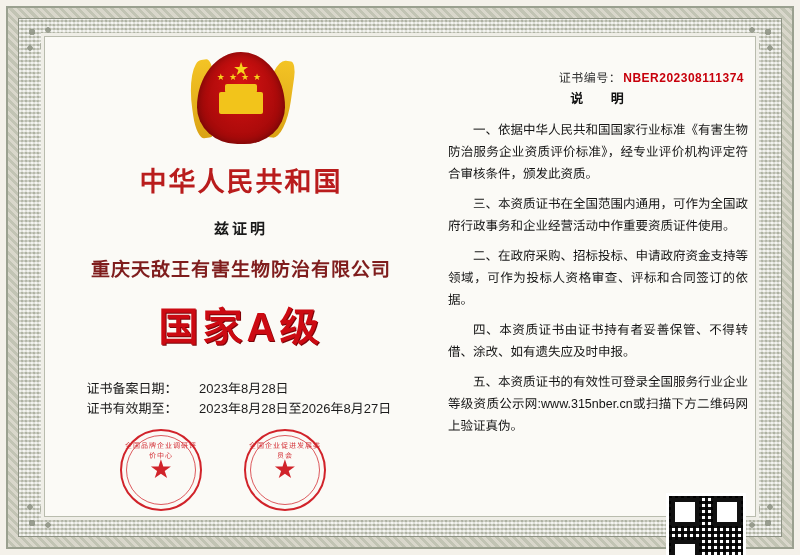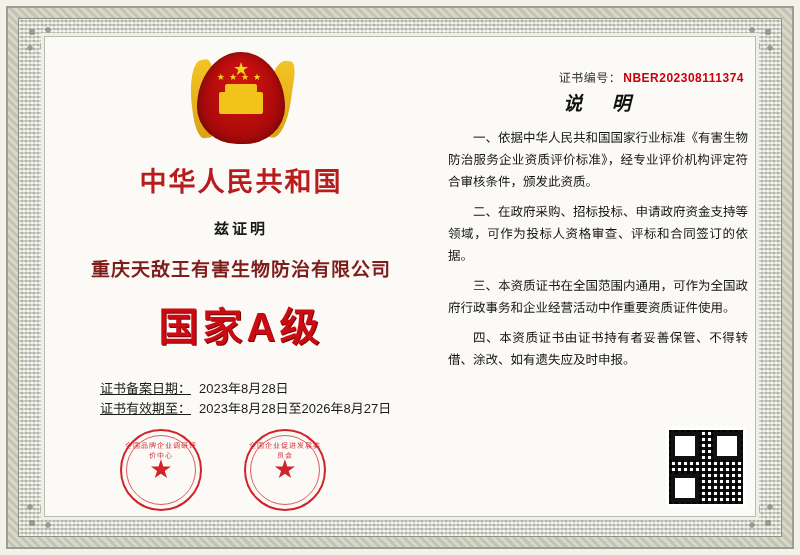--- a/index.html
+++ b/index.html
@@ -98,21 +98,21 @@
   .title1{font-size:27px;margin-top:10px;}
   .title2{font-size:27px;margin-top:6px;}
   .hereby{font-size:15px;color:#1a1a1a;margin-top:18px;letter-spacing:3px;font-weight:bold;}
   .company{font-size:19px;color:#7f1d1d;margin-top:16px;font-weight:bold;letter-spacing:1px;}
   .grade{
     margin-top:14px;font-size:40px;font-weight:bold;color:#cc0a12;letter-spacing:4px;
     text-shadow:1px 1px 0 #7d0308;
   }
   .dates{margin-top:26px;font-size:13px;color:#1c1c1c;line-height:20px;}
   .dates .row{display:flex;justify-content:center;}
-  .dates .lbl{width:118px;text-align:right;text-decoration:underline;}
+  .dates .lbl{width:118px;}
   .dates .val{width:210px;text-align:left;padding-left:8px;}
 
   .seals{position:relative;margin-top:10px;height:86px;}
   .seal{
     position:absolute;width:78px;height:78px;border-radius:50%;
     border:2px solid #d1232a;color:#d1232a;
   }
   .seal .ring{
     position:absolute;left:4px;top:4px;right:4px;bottom:4px;border:1px solid #d1232a;border-radius:50%;
     opacity:.75;
@@ -127,22 +127,22 @@
   }
   .seal.s1{left:68px;top:0;}
   .seal.s2{left:192px;top:0;}
   .seal-captions{position:absolute;left:0;right:0;top:74px;font-size:11px;color:#222;}
 
   
   .right{
     position:absolute;right:0;top:44px;width:300px;
   }
   .notes-title{
-    text-align:center;font-size:19px;font-weight:bold;letter-spacing:12px;color:#111;
-    margin-bottom:12px;padding-left:10px;font-style:italic;
+    text-align:center;font-size:13px;font-weight:bold;letter-spacing:12px;color:#111;
+    margin-bottom:12px;padding-left:10px;
   }
   .note{
     font-size:12.5px;color:#141414;line-height:22px;text-align:justify;
     text-indent:2em;margin-bottom:8px;
   }
   .qr{
     position:absolute;right:2px;bottom:-128px;width:74px;height:74px;
     background:
       repeating-linear-gradient(90deg,#111 0 3px,#fff 3px 6px),
       repeating-linear-gradient(0deg,#111 0 3px,#fff 3px 6px);
@@ -216,22 +216,23 @@
         <div class="seal-captions">
           
           
         </div>
       </div>
     </div>
 
     <div class="right">
       <div class="notes-title">说 明</div>
       <div class="note">一、依据中华人民共和国国家行业标准《有害生物防治服务企业资质评价标准》，经专业评价机构评定符合审核条件，颁发此资质。</div>
+      <div class="note">三、本资质证书在全国范围内通用，可作为全国政府行政事务和企业经营活动中作重要资质证件使用。</div>
       <div class="note">二、在政府采购、招标投标、申请政府资金支持等领域，可作为投标人资格审查、评标和合同签订的依据。</div>
-      <div class="note">三、本资质证书在全国范围内通用，可作为全国政府行政事务和企业经营活动中作重要资质证件使用。</div>
       <div class="note">四、本资质证书由证书持有者妥善保管、不得转借、涂改、如有遗失应及时申报。</div>
+      <div class="note">五、本资质证书的有效性可登录全国服务行业企业等级资质公示网:www.315nber.cn或扫描下方二维码网上验证真伪。</div>
       <div class="qr">
           <div class="eye3"></div>
         </div>
     </div>
 
   </div>
 </div>
 
 </body></html>

